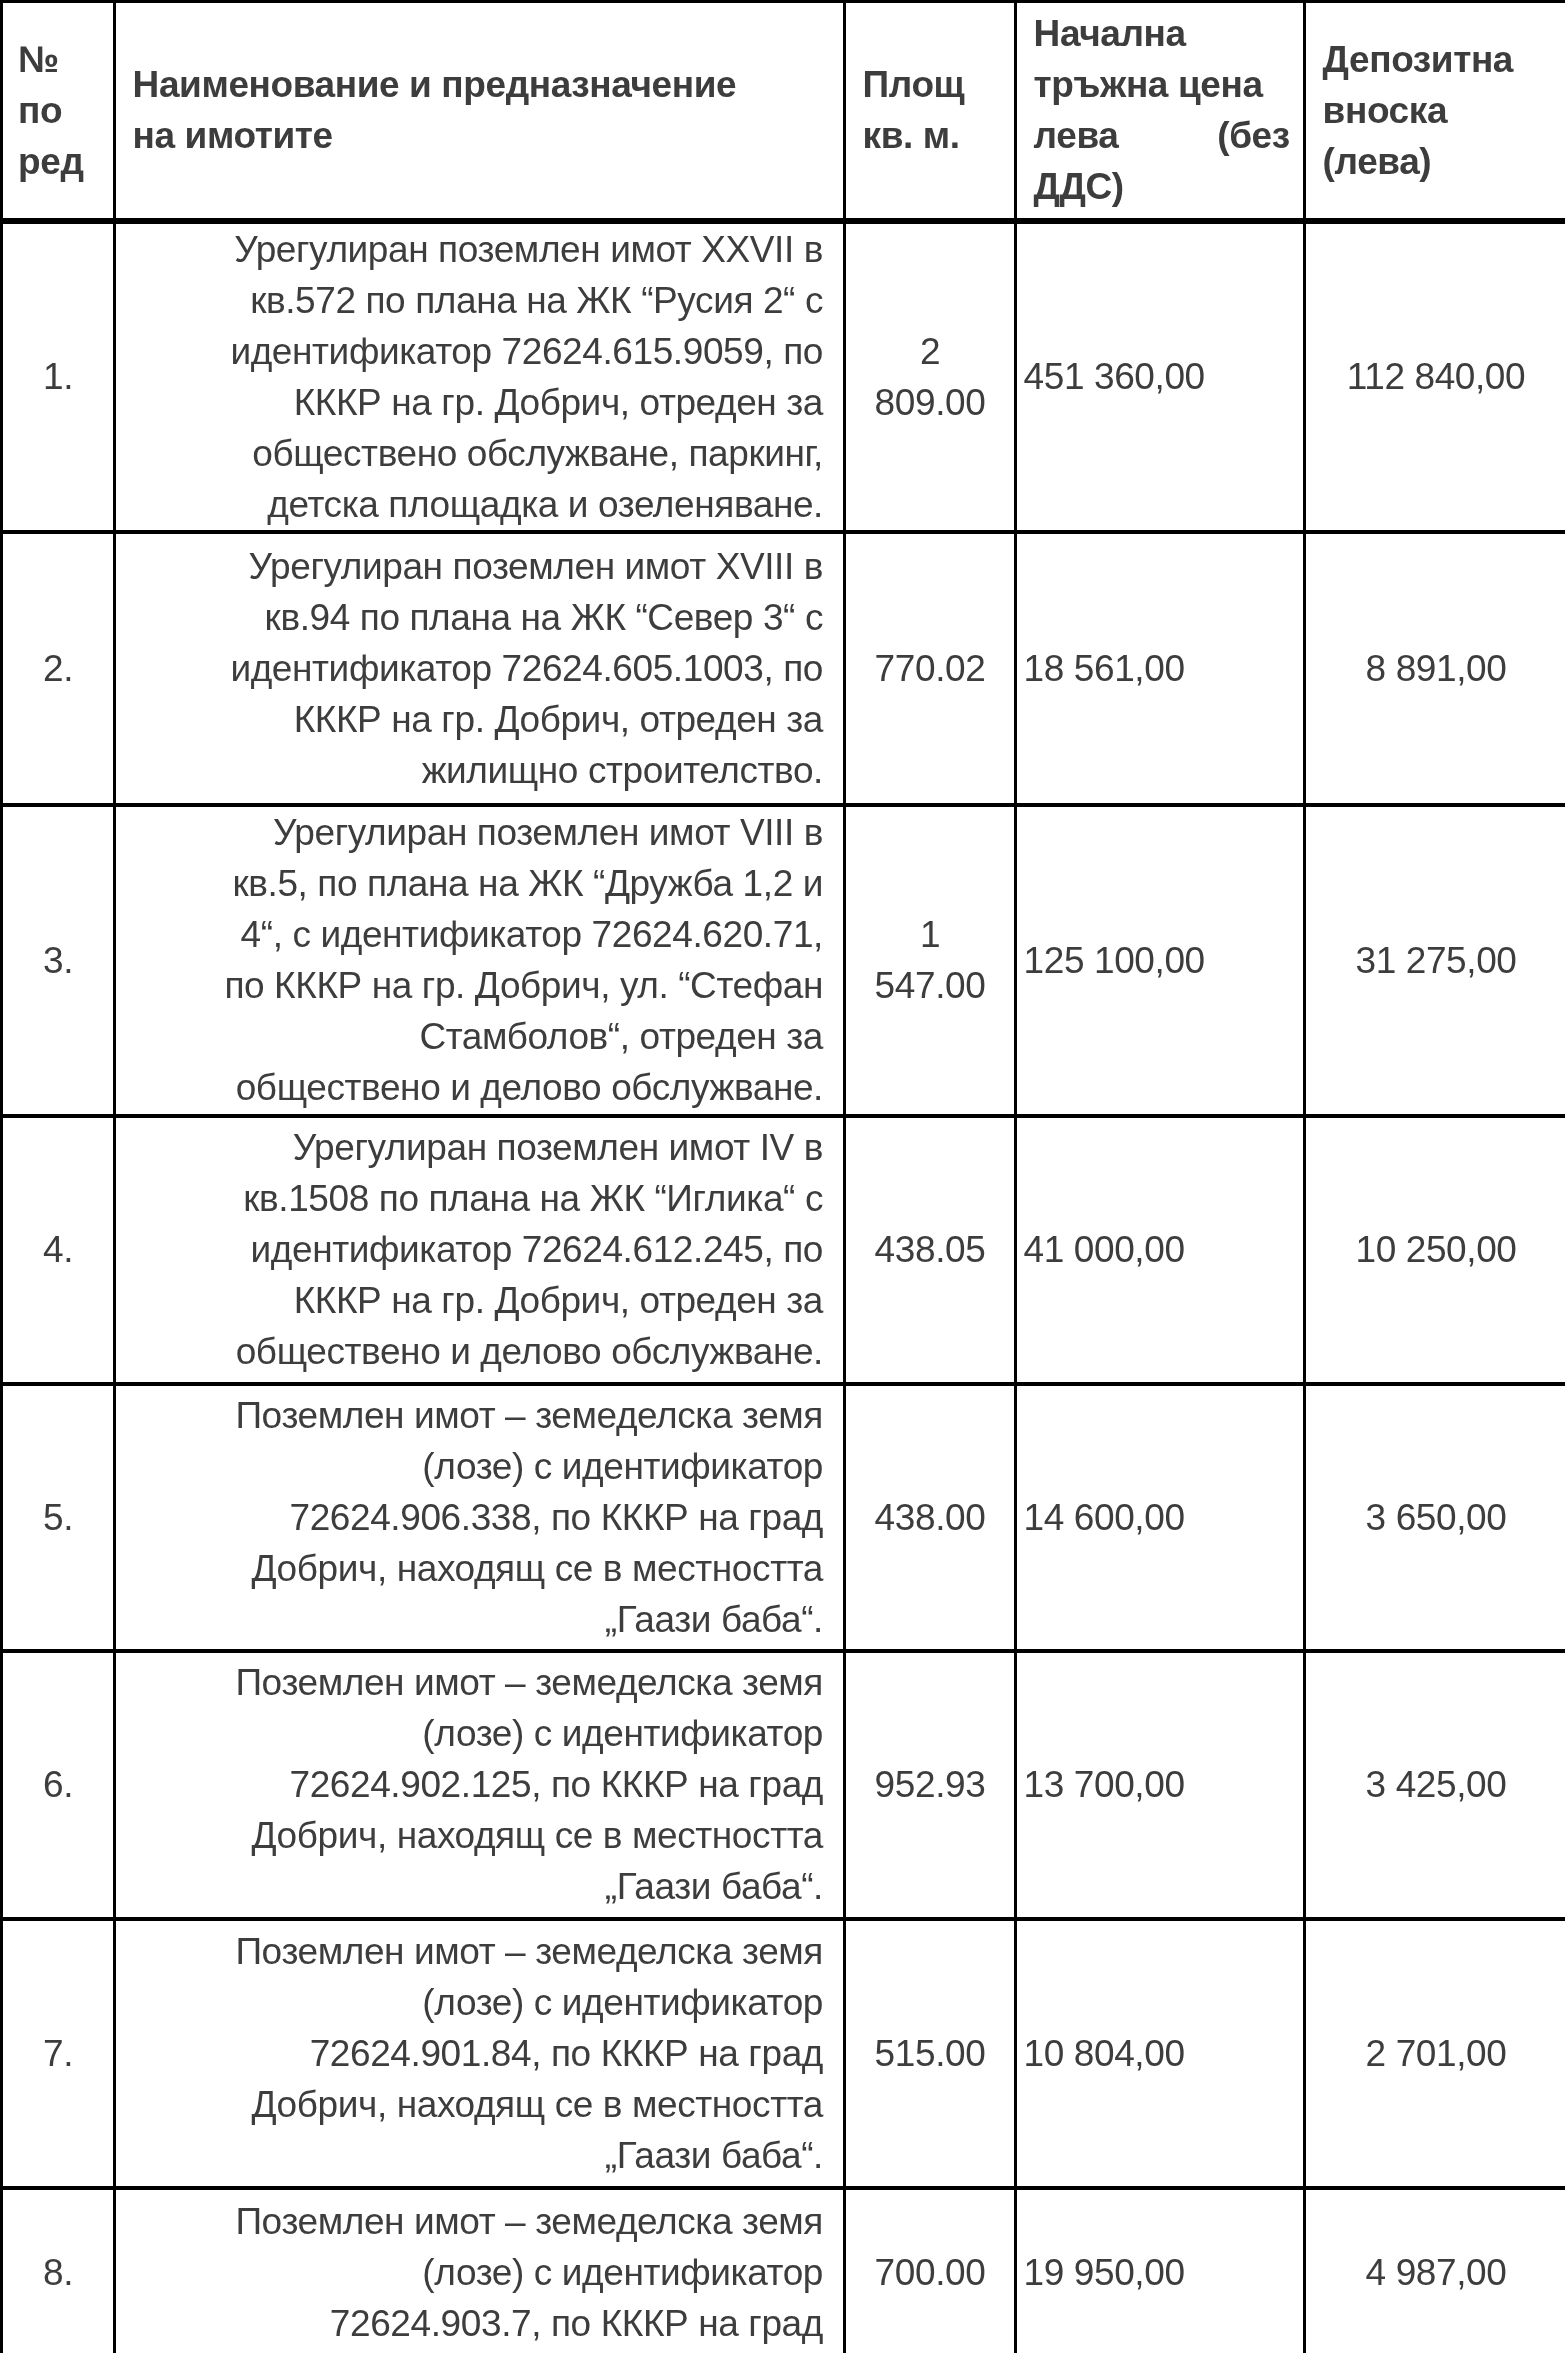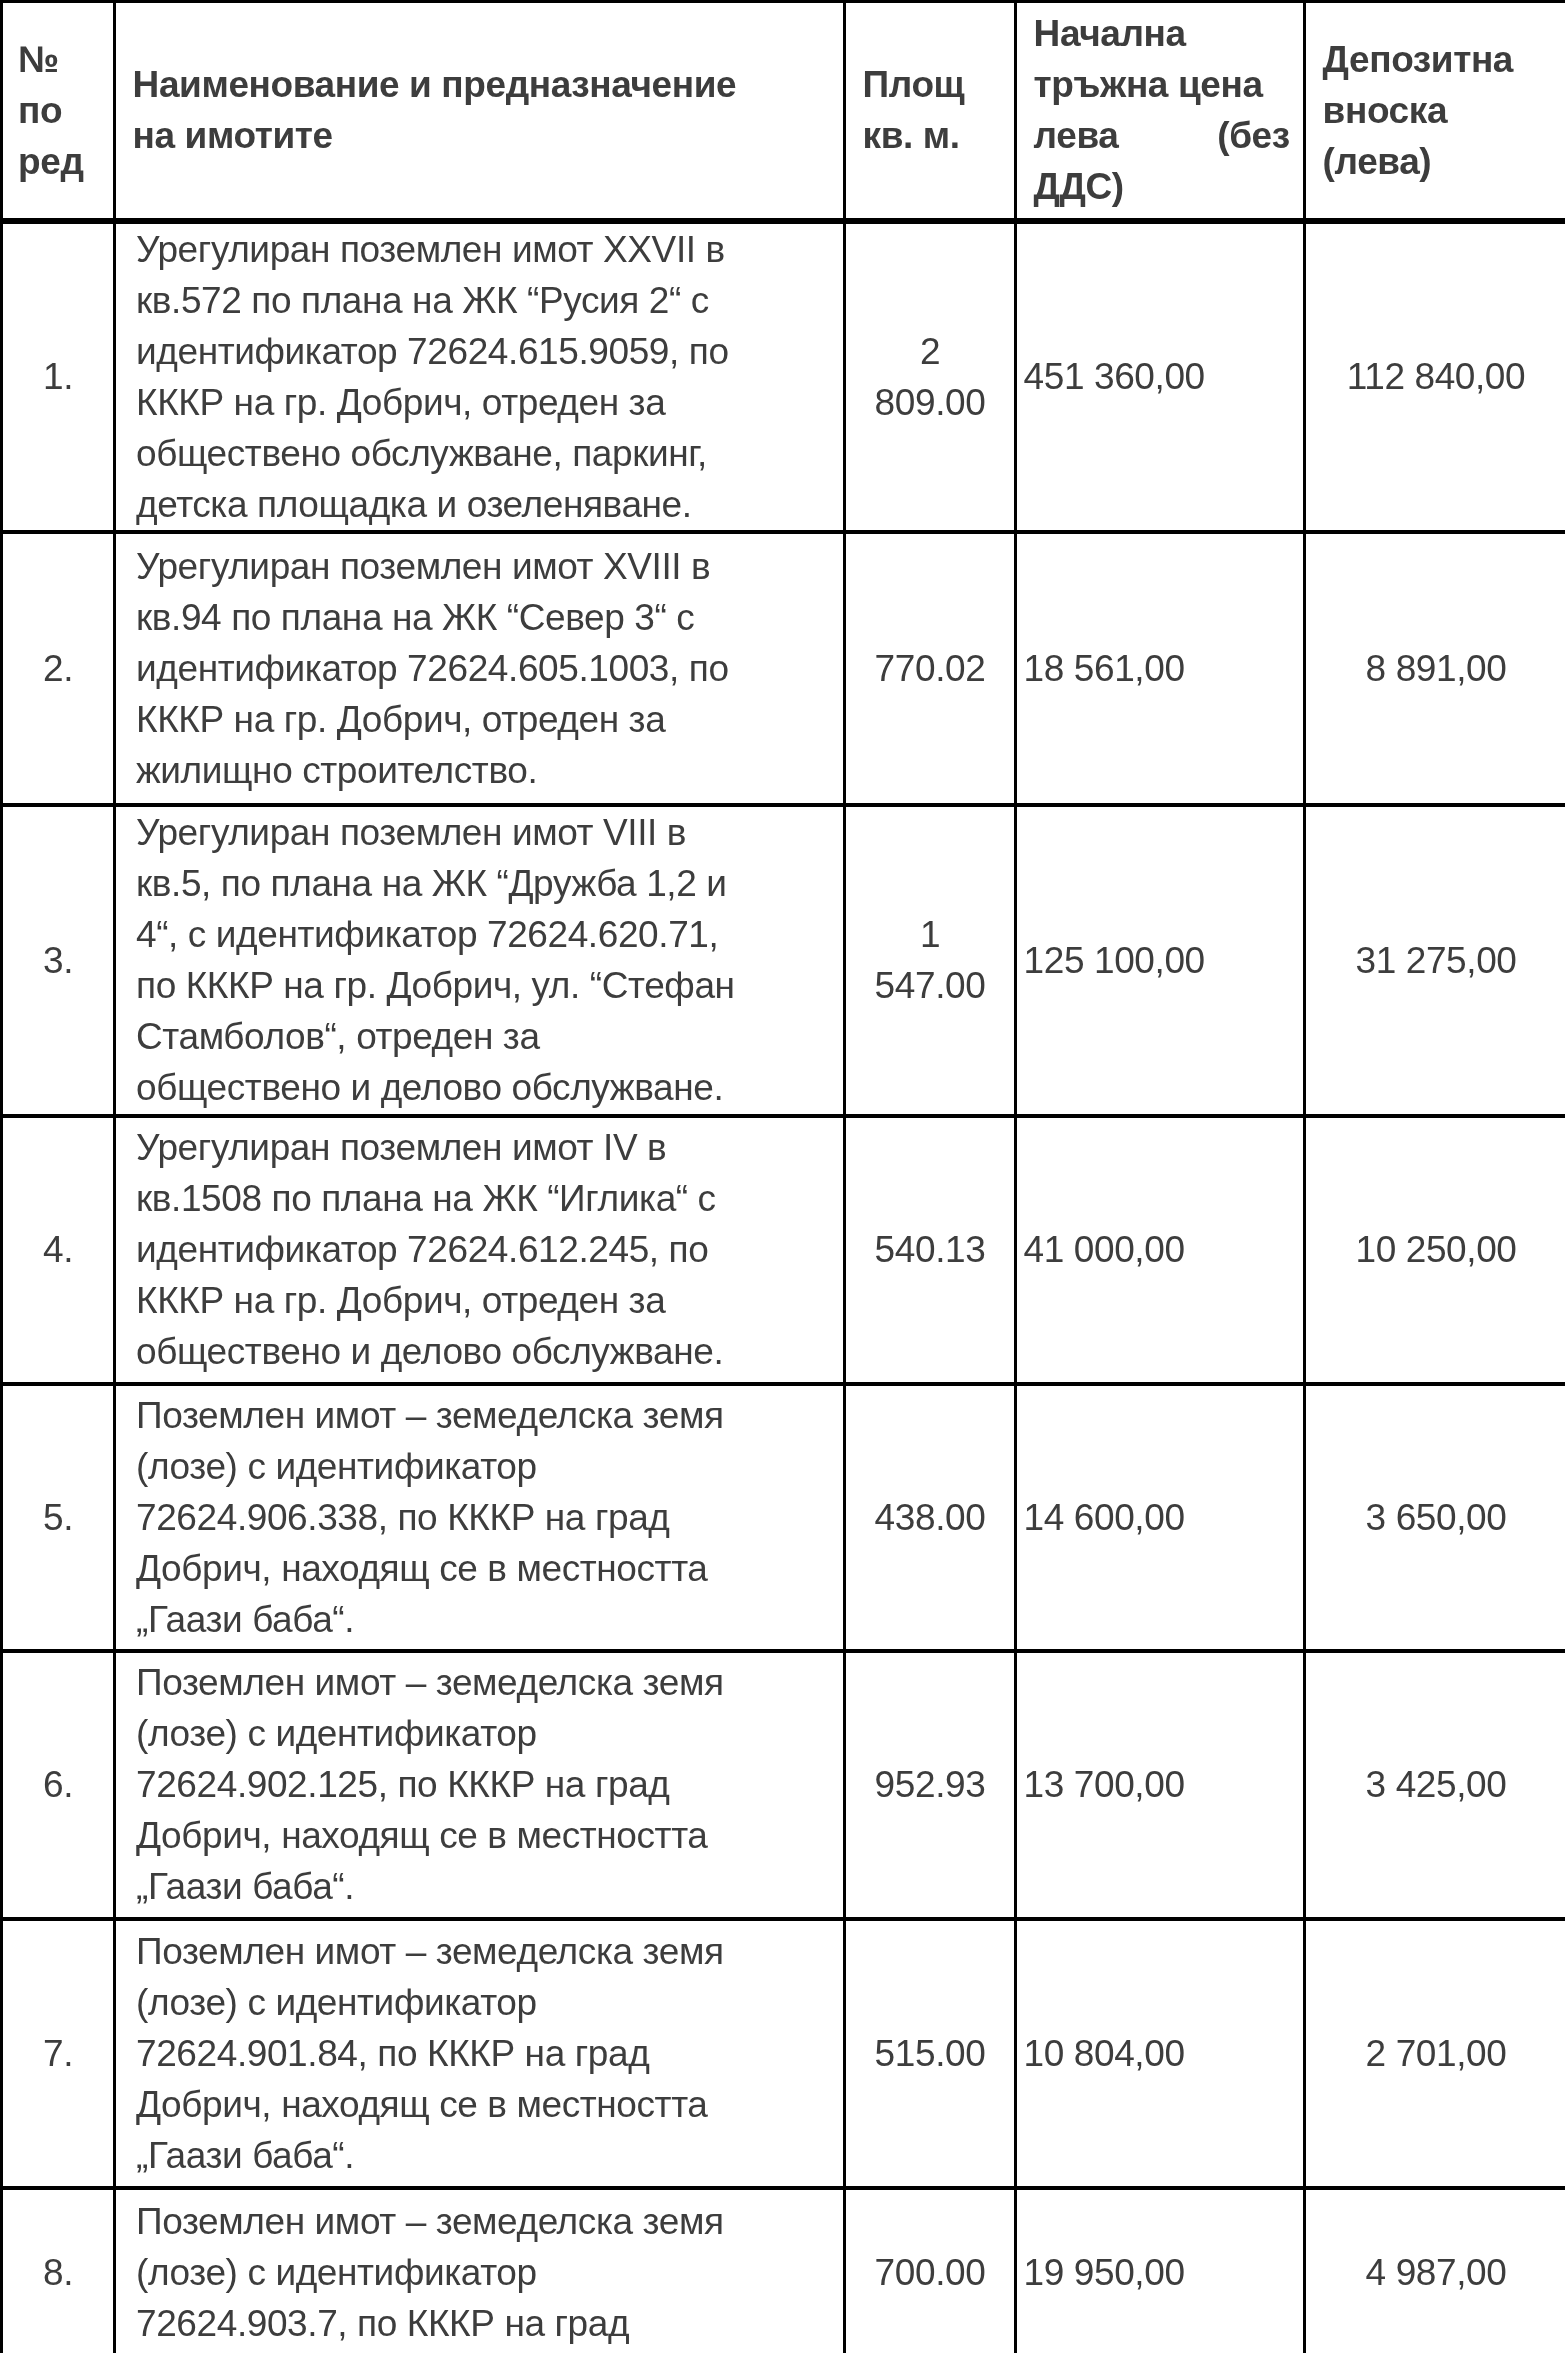--- a/index.html
+++ b/index.html
@@ -40,21 +40,21 @@
   }
   thead th {
     font-weight: bold;
     text-align: left;
     padding: 5px 8.3px 5px 16.6px;
   }
   th.h-num  { padding-left: 15px; }
   th.h-name { }
 
   td.c-num     { text-align: center; padding: 0 3.3px; }
-  td.c-name    { text-align: left;   padding: 0 20px; }
+  td.c-name    { text-align: right;   padding: 0 20px; }
   td.c-area    { text-align: center; padding: 0 5px; }
   td.c-price   { padding: 0 6.6px; }
   td.c-deposit { text-align: center; padding: 0 6.6px; }
 
   thead tr            { height: 219px; }
   tbody tr:nth-child(1) { height: 311px; }
   tbody tr:nth-child(2) { height: 273px; }
   tbody tr:nth-child(3) { height: 311px; }
   tbody tr:nth-child(4) { height: 268px; }
   tbody tr:nth-child(5) { height: 267px; }
@@ -129,21 +129,21 @@
     <td class="c-price">125 100,00</td>
     <td class="c-deposit">31 275,00</td>
   </tr>
       <tr>
     <td class="c-num">4.</td>
     <td class="c-name">Урегулиран поземлен имот IV в
 кв.1508 по плана на ЖК “Иглика“ с
 идентификатор 72624.612.245, по
 КККР на гр. Добрич, отреден за
 обществено и делово обслужване.</td>
-    <td class="c-area">540.13</td>
+    <td class="c-area">438.05</td>
     <td class="c-price">41 000,00</td>
     <td class="c-deposit">10 250,00</td>
   </tr>
       <tr>
     <td class="c-num">5.</td>
     <td class="c-name">Поземлен имот – земеделска земя
 (лозе) с идентификатор
 72624.906.338, по КККР на град
 Добрич, находящ се в местността
 „Гаази баба“.</td>

